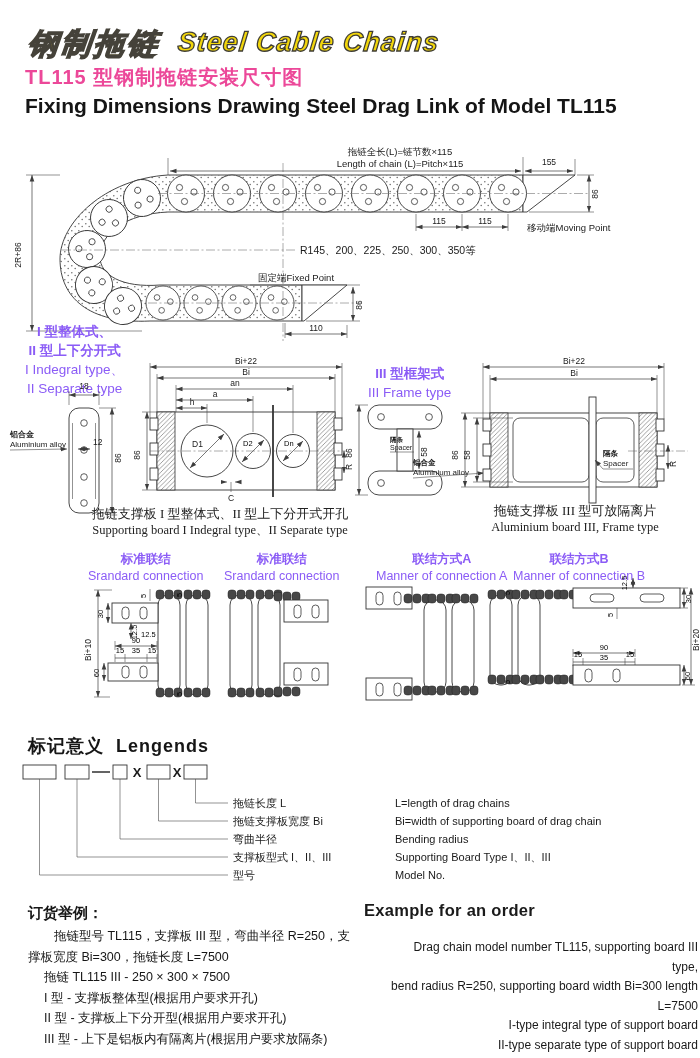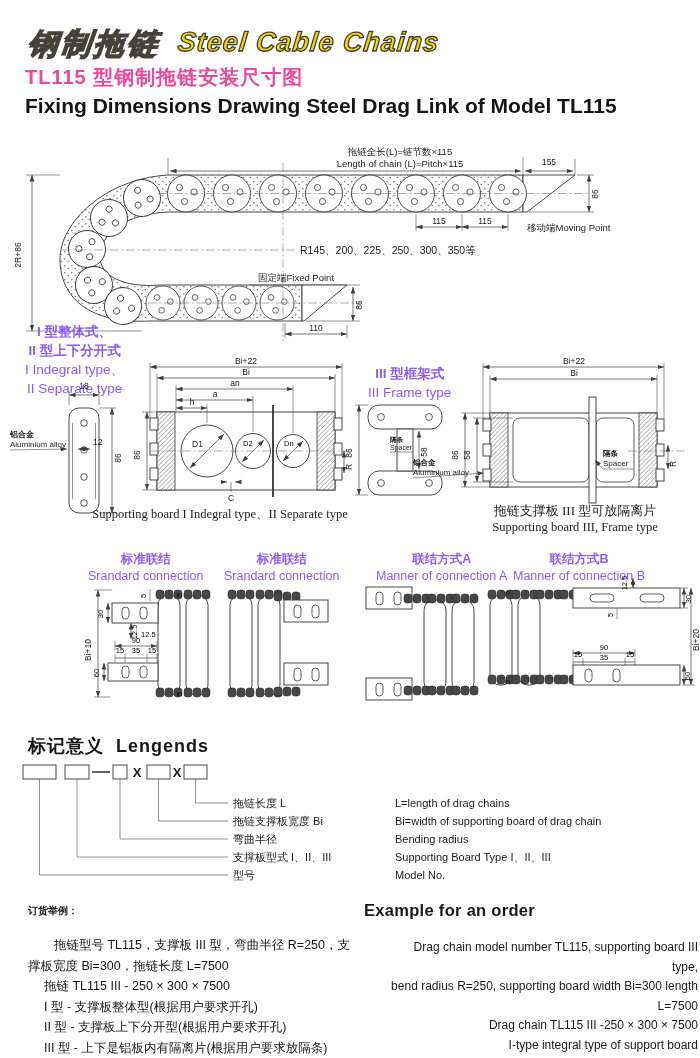--- a/index.html
+++ b/index.html
@@ -14,21 +14,21 @@
   .title-en{left:25px;top:94px;font-size:21px;font-weight:800;color:#151515;}
   .blue{color:#8b5cf6;text-align:center;}
   .typelabel{line-height:19px;font-size:13.5px;}
   .typelabel .b{font-weight:800;}
   .conn-title{font-size:12.5px;line-height:17px;}
   .conn-title .b{font-weight:700;}
   .cap{font-family:"Liberation Serif",serif;font-size:13px;color:#222;text-align:center;line-height:16px;}
   .cap .en{font-size:12.5px;}
   .leg-title{left:28px;top:734px;font-size:18px;font-weight:800;color:#161616;letter-spacing:1px;}
   .order{font-size:12.5px;color:#161616;}
-  .order .t{font-weight:800;font-size:10px;margin-bottom:17px;}
+  .order .t{font-weight:800;font-size:15px;margin-bottom:3px;}
   .order .ln{line-height:20.5px;}
   .ind1{padding-left:26px;}
   .ind2{padding-left:16px;}
   .order-en{font-size:12px;color:#1a1a1a;}
   .order-en .t{font-weight:800;font-size:16.5px;margin-bottom:18px;letter-spacing:.3px;}
   .order-en .ln{line-height:19.5px;text-align:right;}
   .inde{padding-left:24px;}
   
   .dl{stroke:#3d3d3d;stroke-width:.7;fill:none;}
   .dla{marker-start:url(#as);marker-end:url(#ae);}
@@ -300,25 +300,26 @@
       <text x="603" y="121" class="sm">Spacer</text>
       <line x1="603" y1="124" x2="633" y2="124" class="ext"></line>
       <line x1="603" y1="124" x2="595" y2="115" class="ext" marker-end="url(#ae)"></line>
       <line x1="628" y1="106" x2="688" y2="106" class="cl"></line>
       <line x1="668" y1="100" x2="668" y2="124" class="dl dla"></line>
       <text transform="translate(676,119) rotate(-90)" class="dt mid">R</text>
     </g>
   </svg>
 
   <div class="abs cap" style="left:75px;top:506px;width:290px">
+    <div>拖链支撑板 I 型整体式、II 型上下分开式开孔</div>
     <div class="en">Supporting board I Indegral type、II Separate type</div>
   </div>
   <div class="abs cap" style="left:450px;top:503px;width:250px">
     <div>拖链支撑板 III 型可放隔离片</div>
-    <div class="en">Supporting board III, Frame type</div>
+    <div class="en">Aluminium board III, Frame type</div>
   </div>
 
   <div class="abs blue conn-title" style="left:88px;top:551px">
     <div class="b">标准联结</div>
     <div>Srandard connection</div>
   </div>
   <div class="abs blue conn-title" style="left:224px;top:551px">
     <div class="b">标准联结</div>
     <div>Srandard connection</div>
   </div>
@@ -500,19 +501,18 @@
     <div class="ln ind2">拖链 TL115  III - 250 × 300 × 7500</div>
     <div class="ln ind2">I 型 - 支撑板整体型(根据用户要求开孔)</div>
     <div class="ln ind2">II 型 - 支撑板上下分开型(根据用户要求开孔)</div>
     <div class="ln ind2">III 型 - 上下是铝板内有隔离片(根据用户要求放隔条)</div>
   </div>
 
   <div class="abs order-en" style="left:364px;top:901px;width:334px">
     <div class="t">Example for an order</div>
     <div class="ln inde">Drag chain model number TL115, supporting board III type,</div>
     <div class="ln">bend radius R=250, supporting board width Bi=300 length L=7500</div>
-    <div class="ln inde">Drag chain TL115 III -250 × 300 × 7500</div>
     <div class="ln inde">I-type integral type of support board</div>
     <div class="ln inde">II-type separate type of support board</div>
 
   </div>
 
 </div>
 
 </body></html>

